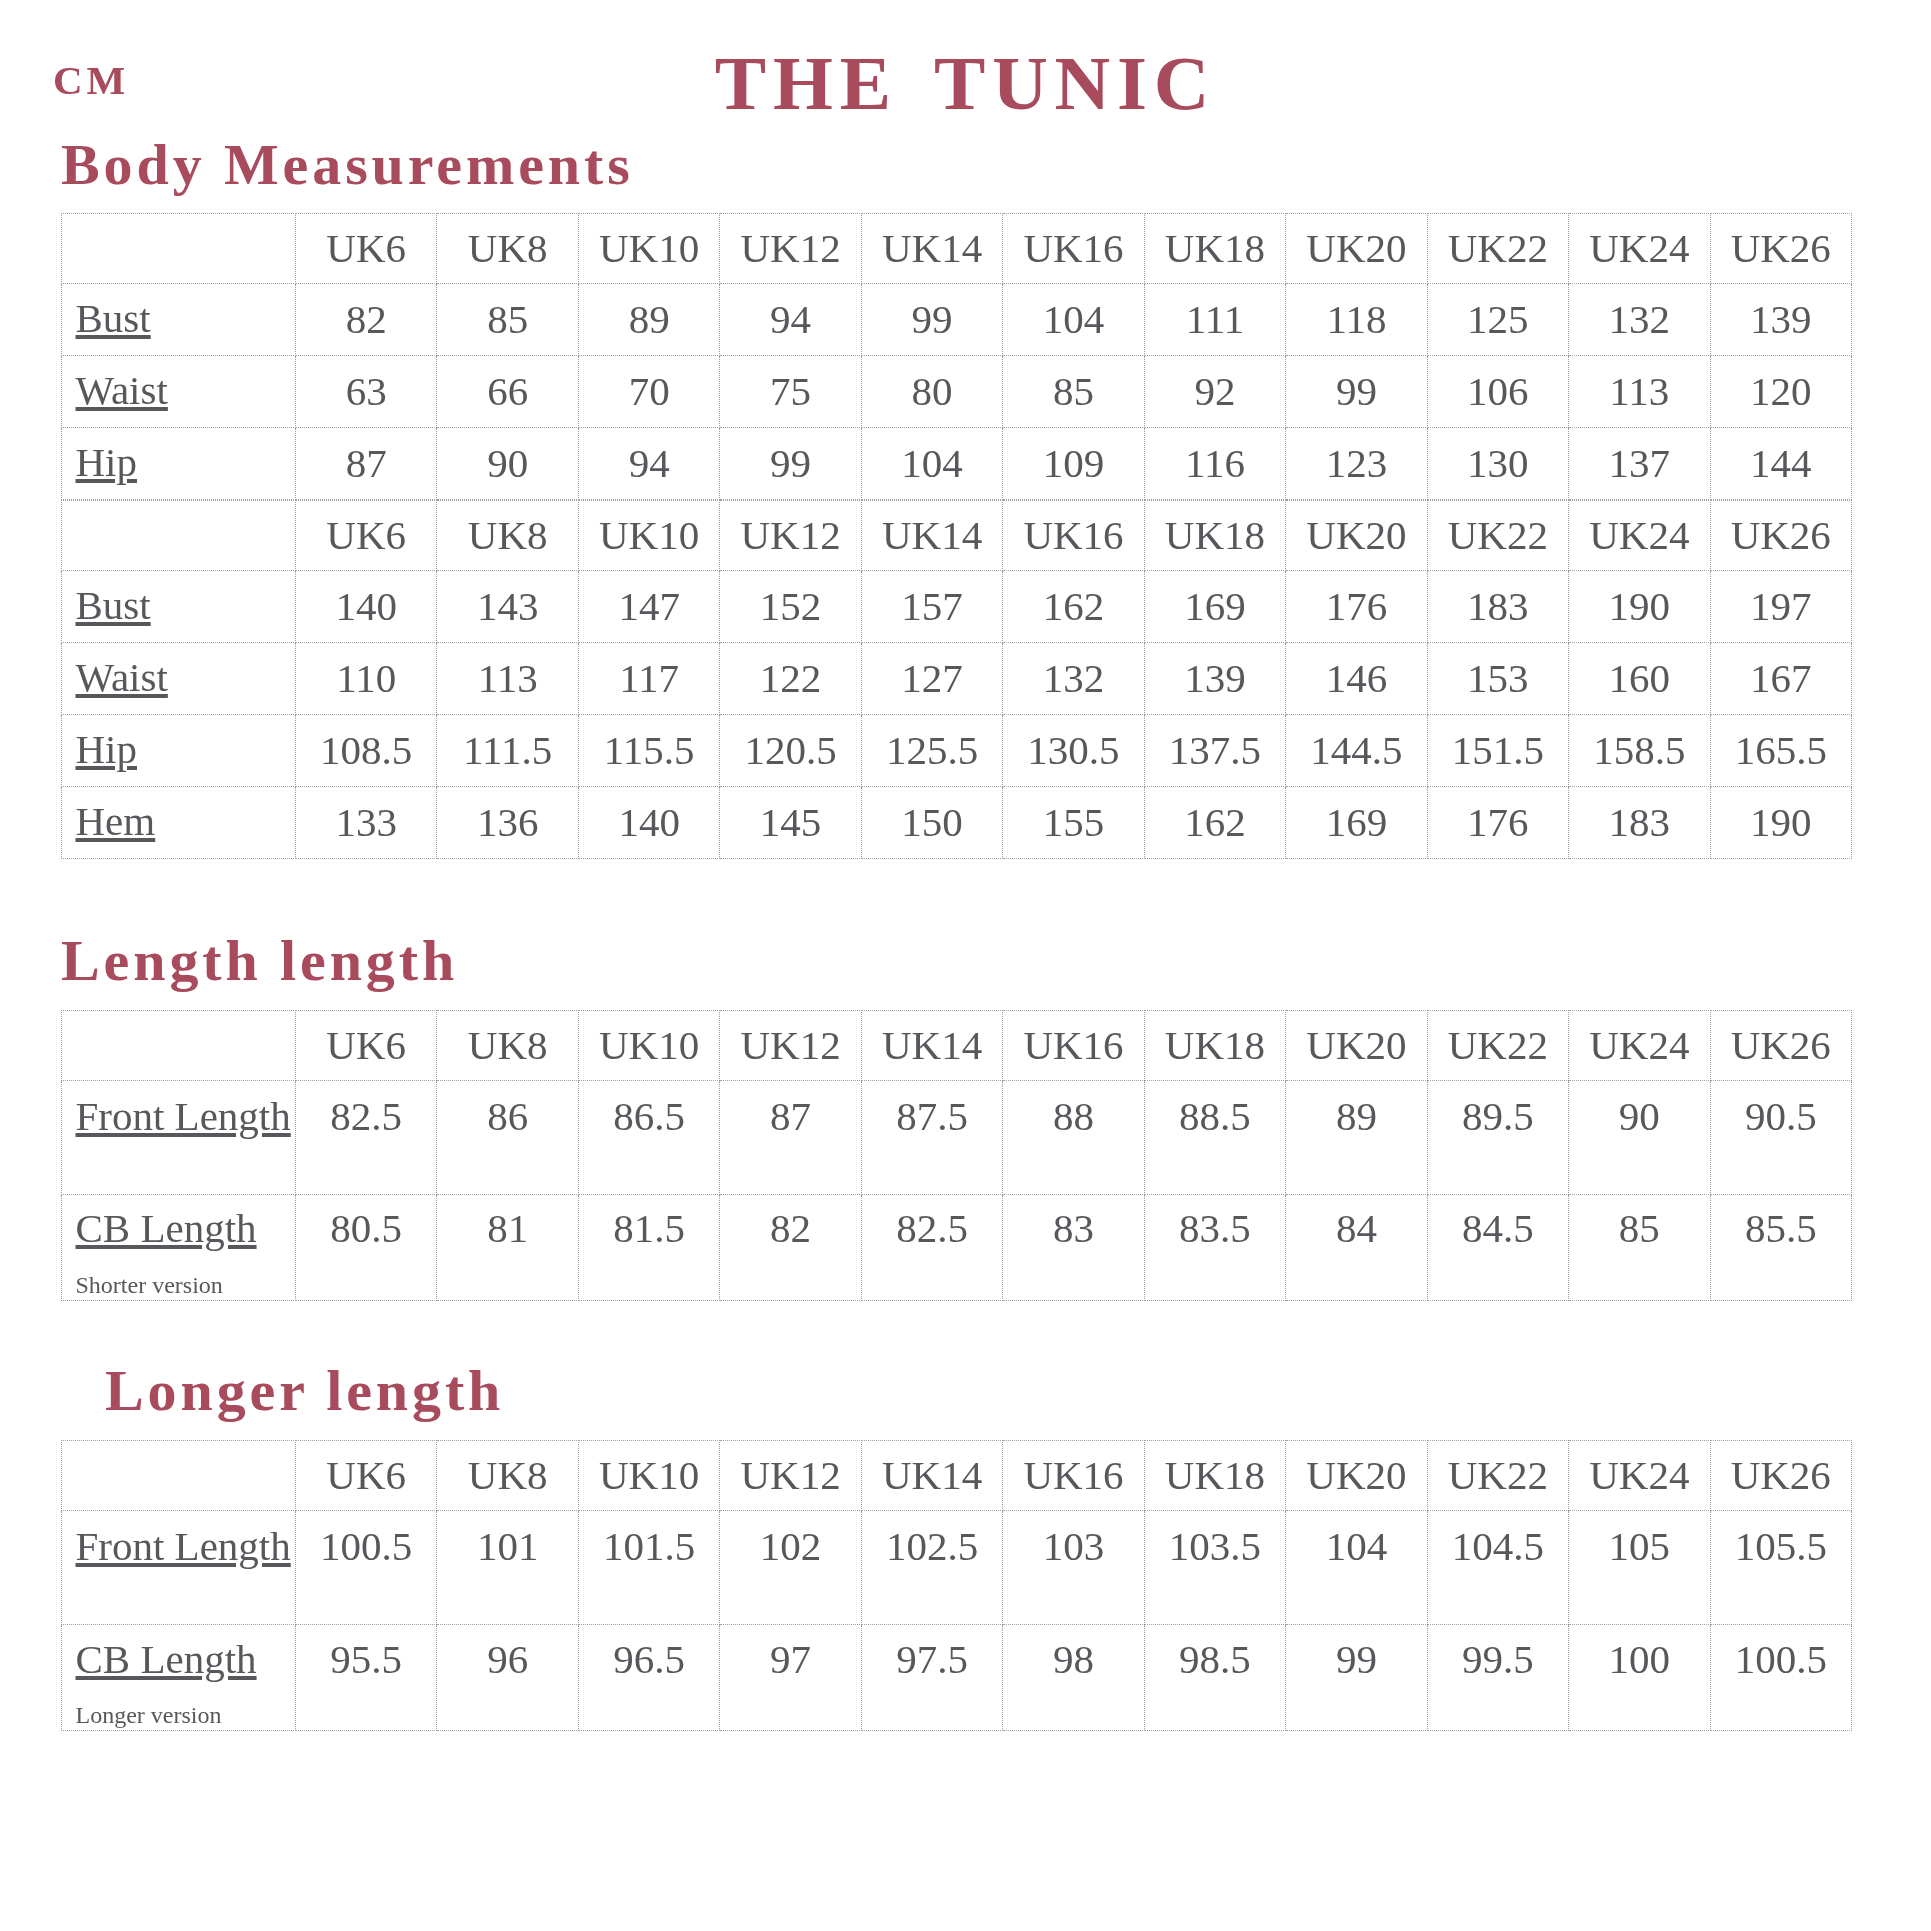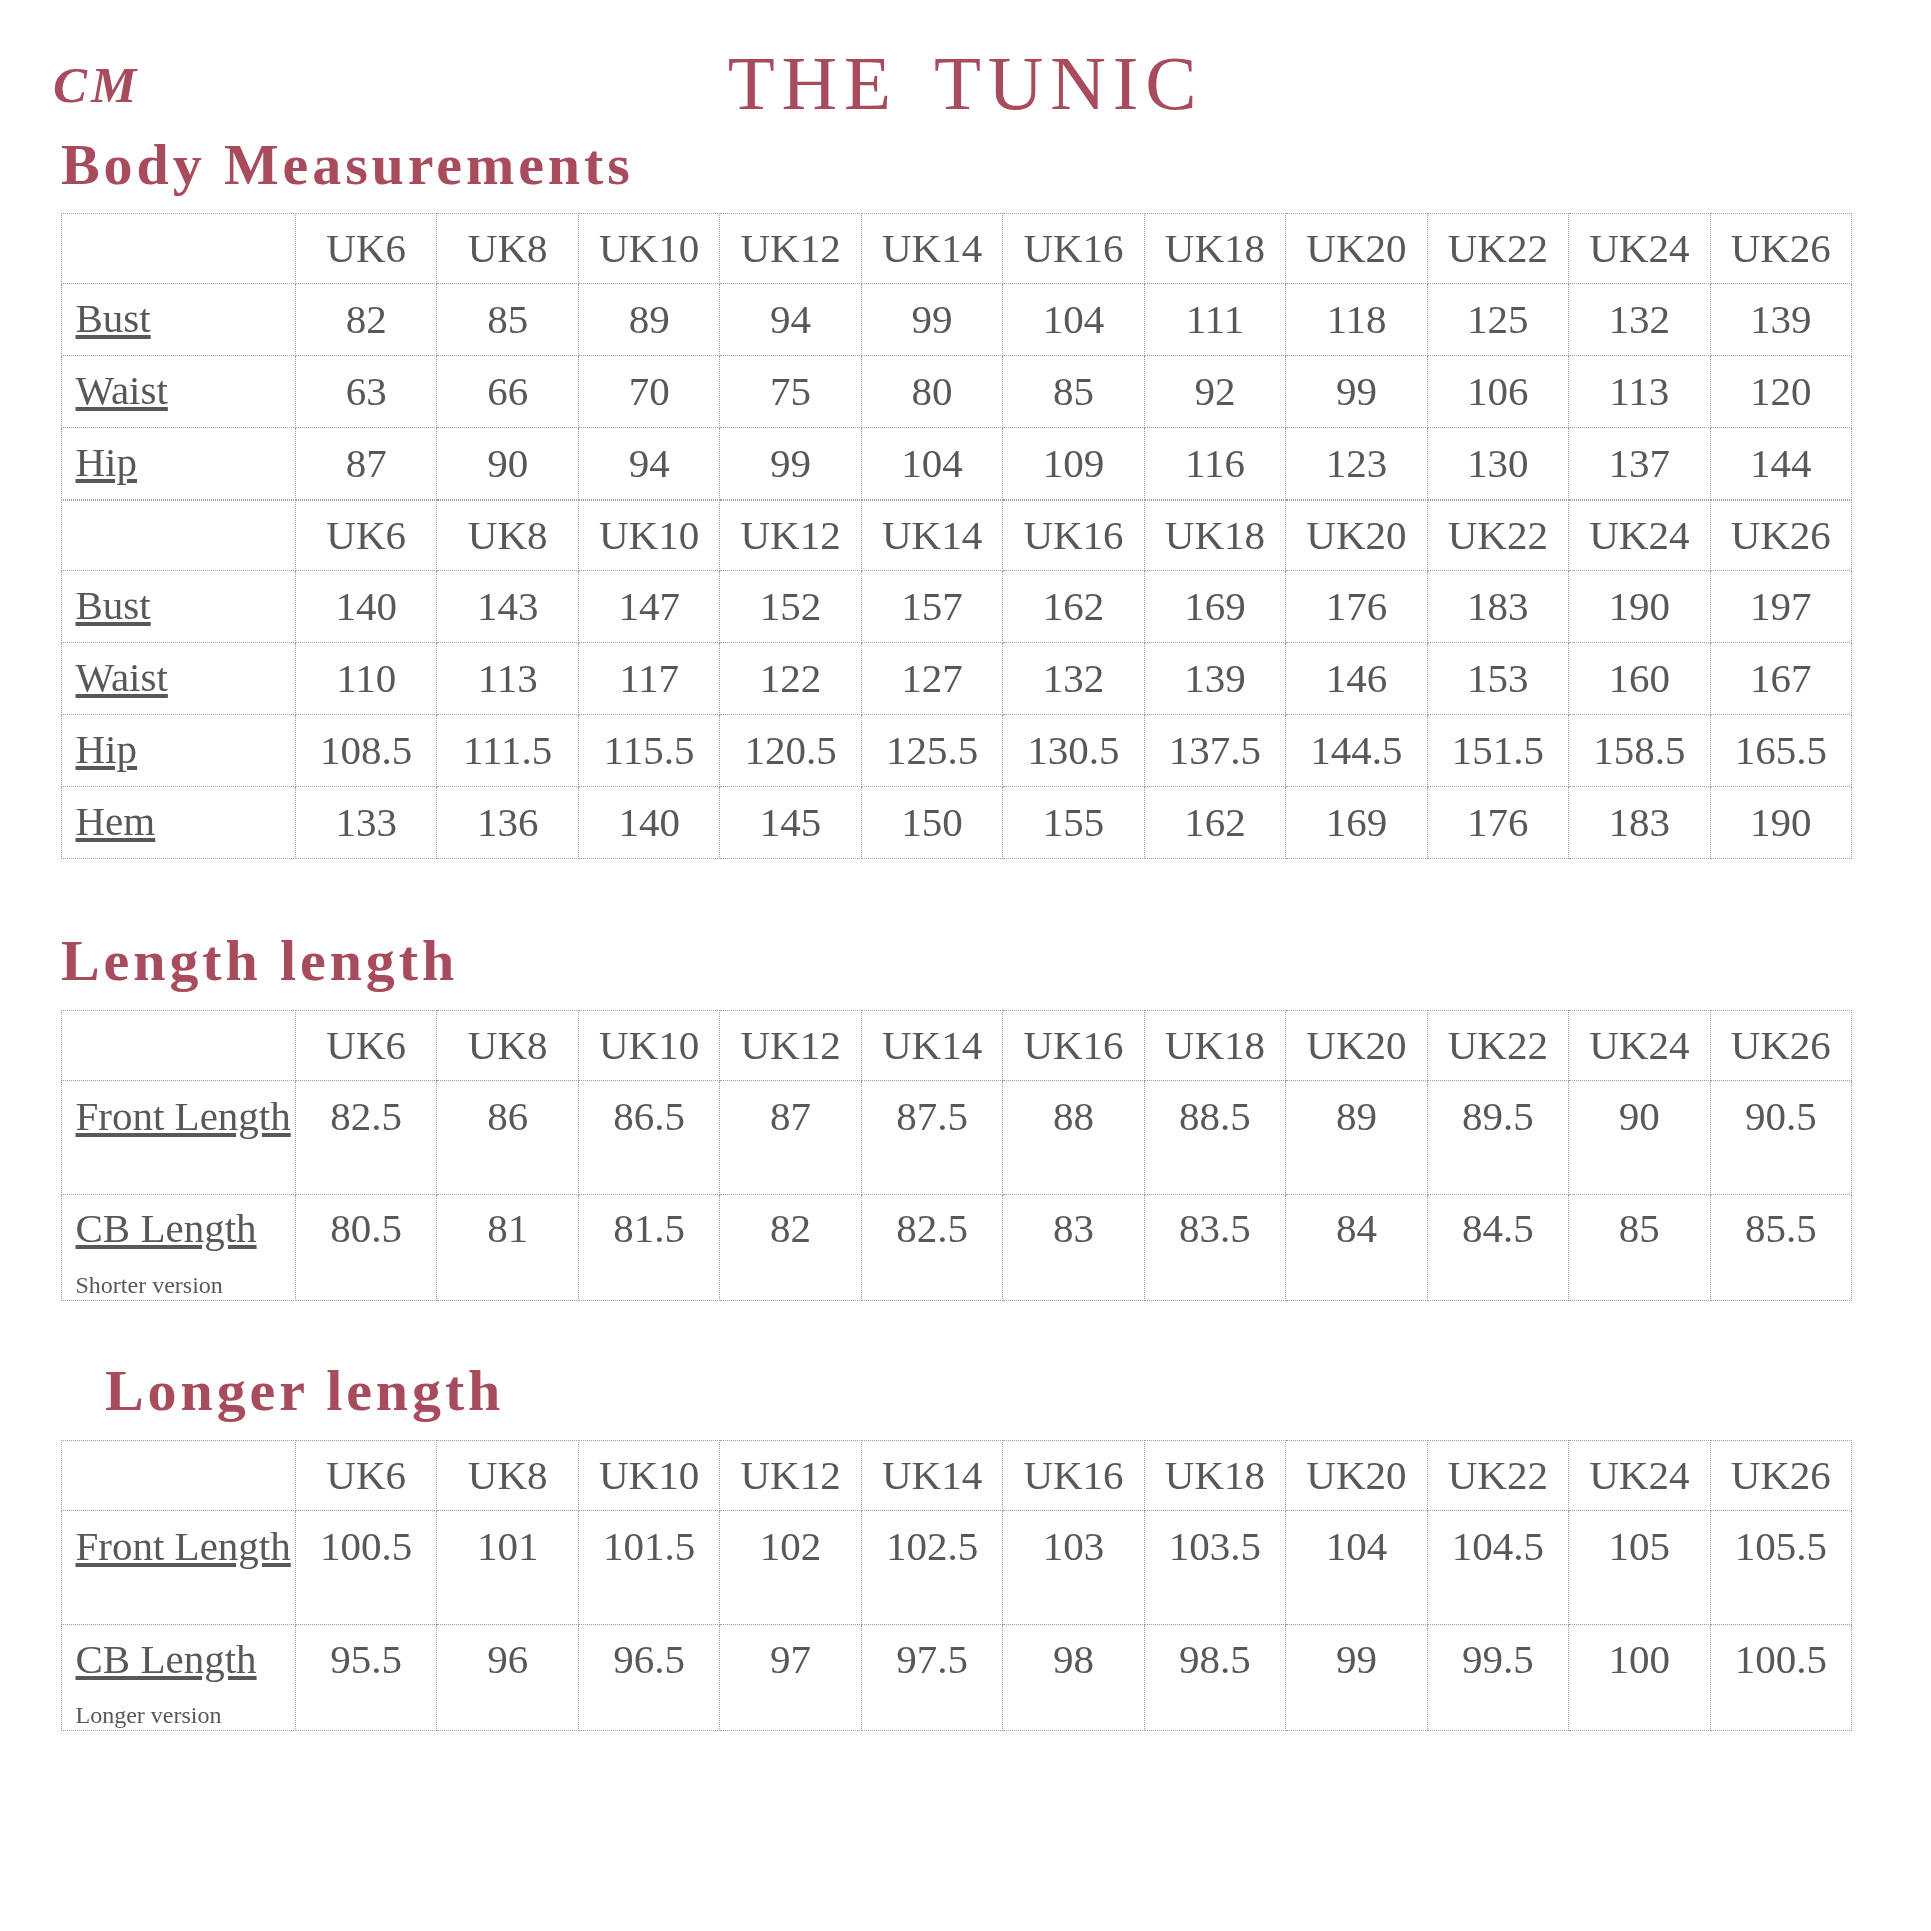--- a/index.html
+++ b/index.html
@@ -11,28 +11,27 @@
   html,body{background:#ffffff;}
   body{
     width:1931px;height:1931px;
     font-family:"Liberation Serif","DejaVu Serif",serif;
     color:var(--text);
     position:relative;
     overflow:hidden;
   }
   .unit-label{
     position:absolute;left:53px;top:56px;
-    font-size:51px;font-weight:bold;letter-spacing:3.9px;
+    font-size:41px;font-weight:bold;letter-spacing:3.9px;
     color:var(--accent);
-    font-style:italic;
   }
   .page-title{
     text-align:center;
     padding-top:41px;
-    font-size:77px;font-weight:normal;letter-spacing:6.8px;word-spacing:11.6px;
+    font-size:77px;font-weight:bold;letter-spacing:6.8px;word-spacing:11.6px;
     color:var(--accent);
     line-height:1.1;
   }
   .content{margin-left:61px;width:1791px;}
   h2.section-heading{
     color:var(--accent);
     font-size:58px;font-weight:bold;letter-spacing:3.9px;
     line-height:1.1;
   }
   .heading-1{margin-top:7.7px;margin-bottom:15.4px;}

